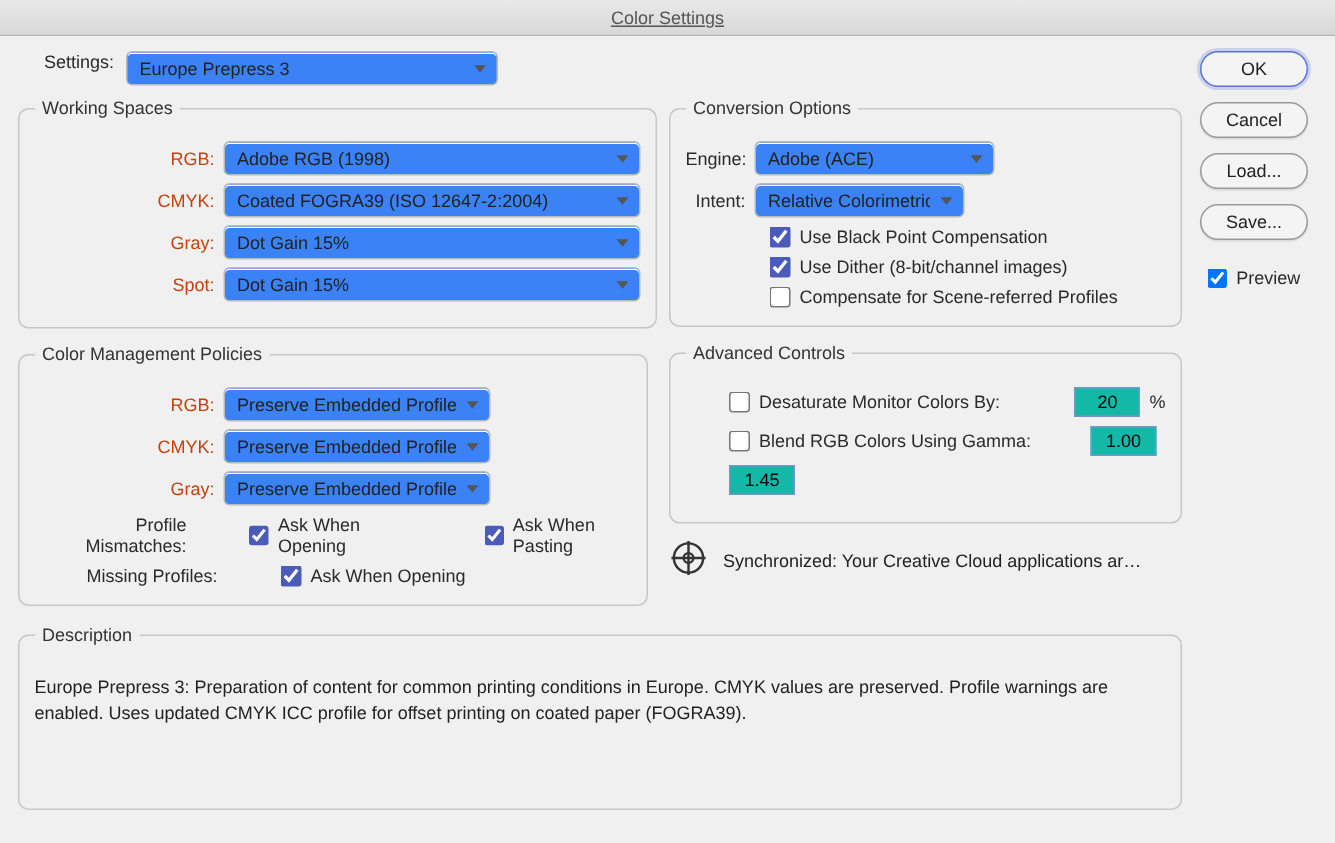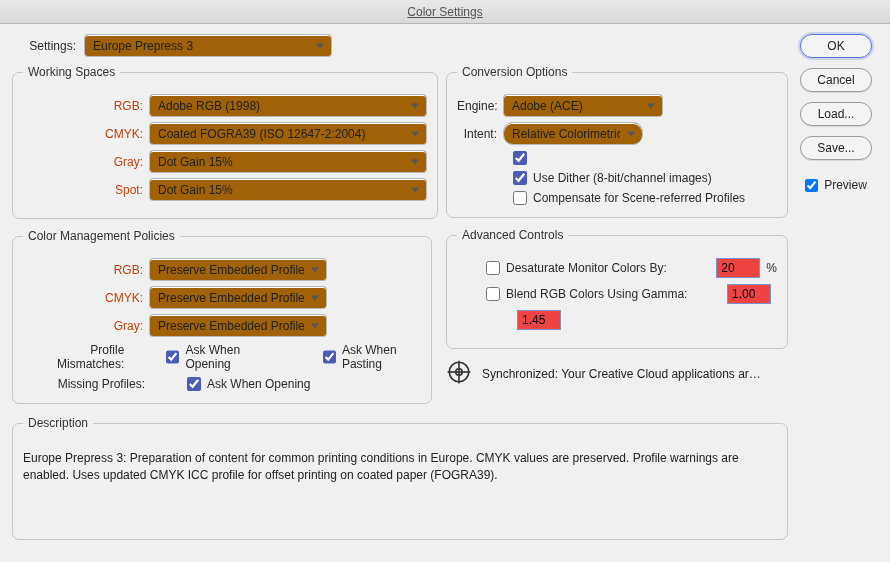--- a/index.html
+++ b/index.html
@@ -22,21 +22,21 @@
   text-decoration:underline;
 }
 .content {
   display:flex;
   padding:10px 12px 12px 12px;
   height:538px;
 }
 .left-col { flex:1; display:flex; flex-direction:column; }
 .right-col { width:84px; margin-left:6px; }
 
-.top-settings { display:flex; align-items:center; margin-bottom:8px; padding-left:8px;}
+.top-settings { display:flex; align-items:flex-start; margin-bottom:8px; padding-left:8px;}
 .top-settings .lbl { width:56px; text-align:right; margin-right:8px; }
 
 .columns { display:flex; gap:14px; }
 .colA { width:420px; }
 .colB { flex:1; }
 
 fieldset.group {
   border:1px solid #c6c6c6;
   border-radius:7px;
   padding:10px 10px 12px 10px;
@@ -49,21 +49,21 @@
   font-size:12px;
 }
 
 .row { display:flex; align-items:center; margin:5px 0; min-height:23px;}
 .rlabel { width:120px; text-align:right; margin-right:6px; color:#c2410c;}
 .rlabel-sm { width:40px; text-align:right; margin-right:6px; }
 
 select.dd, .dd {
   appearance:none;
   -webkit-appearance:none;
-  background:#a16207;
+  background:#3b82f6;
   border:1px solid #b9b9b9;
   border-radius:4px;
   height:23px;
   padding:0 22px 0 8px;
   font-size:12px;
   color:#222;
   position:relative;
   box-shadow: inset 0 1px 0 #fff;
 }
 .ddwrap { position:relative; display:inline-block; }
@@ -74,41 +74,40 @@
   border-left:4px solid transparent;
   border-right:4px solid transparent;
   border-top:5px solid #555;
   transform:translateY(-50%);
   pointer-events:none;
 }
 .dd.wide { width:278px; }
 .dd.med  { width:248px; }
 .dd.pol  { width:178px; }
 .dd.eng  { width:160px; }
-.dd.intent{ width:140px;border-radius:10px; }
+.dd.intent{ width:140px; }
 
 .ck { display:flex; align-items:center; gap:6px; }
 .ck input[type=checkbox]{
   width:14px; height:14px;
   accent-color:#4a5bb8;
 }
 .pm-row { display:flex; align-items:center; margin-top:6px;gap:36px;}
 .pm-row .plabel { width:122px; text-align:right; margin-right:6px;}
 
 .conv-ck { margin-left:56px; margin-top:6px; }
 .adv-row { display:flex; align-items:center; justify-content:flex-start; margin:6px 0;padding-left:29px;}
 .adv-row .ck { flex:1; }
 .numbox {
   width:44px; height:20px;
   border:1px solid #7a93c8;
-  background:#ef4444;
+  background:#14b8a6;
   font-size:12px;
   padding:0 4px;
-  text-align:left;
-  margin-left:31px;
+  text-align:center;
 }
 .pct { margin-left:6px; }
 
 .sync { display:flex; align-items:center; gap:10px; margin-top:6px; font-size:12px; color:#222;}
 .sync svg { width:26px;height:26px;}
 
 .desc-box {
   border:1px solid #c6c6c6;
   border-radius:7px;
   padding:10px 12px 30px 12px;
@@ -213,20 +212,21 @@
               <span class="rlabel-sm">Engine:</span>
               <span class="ddwrap"><select class="dd eng"><option>Adobe (ACE)</option></select></span>
             </div>
           <div class="row">
               <span class="rlabel-sm">Intent:</span>
               <span class="ddwrap"><select class="dd intent"><option>Relative Colorimetric</option></select></span>
             </div>
           <div class="conv-ck">
               <label class="ck">
                 <input type="checkbox" checked="" style="">
+                <span>Use Black Point Compensation</span>
               </label>
             </div>
           <div class="conv-ck">
               <label class="ck">
                 <input type="checkbox" checked="" style="">
                 <span>Use Dither (8-bit/channel images)</span>
               </label>
             </div>
           <div class="conv-ck">
               <label class="ck">

